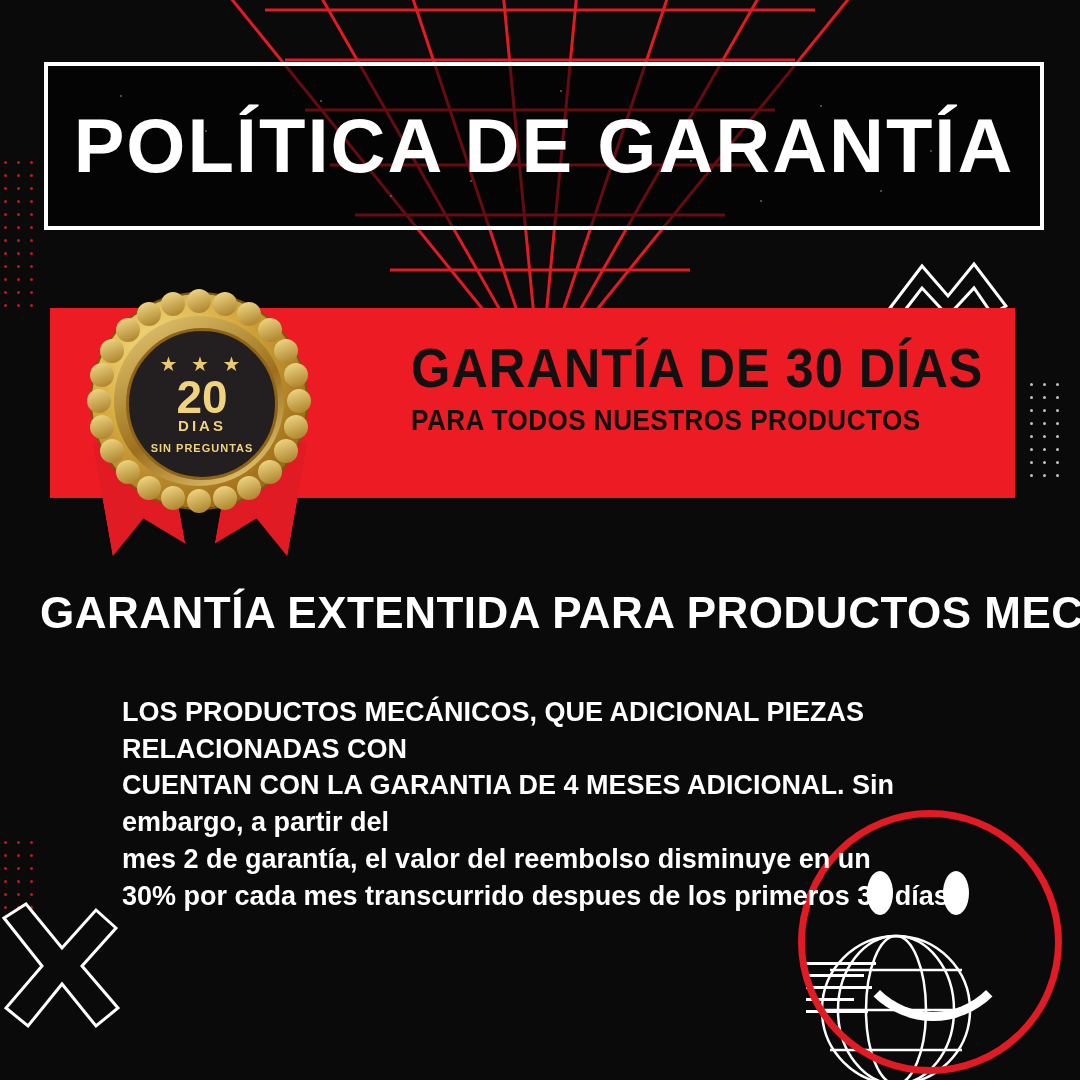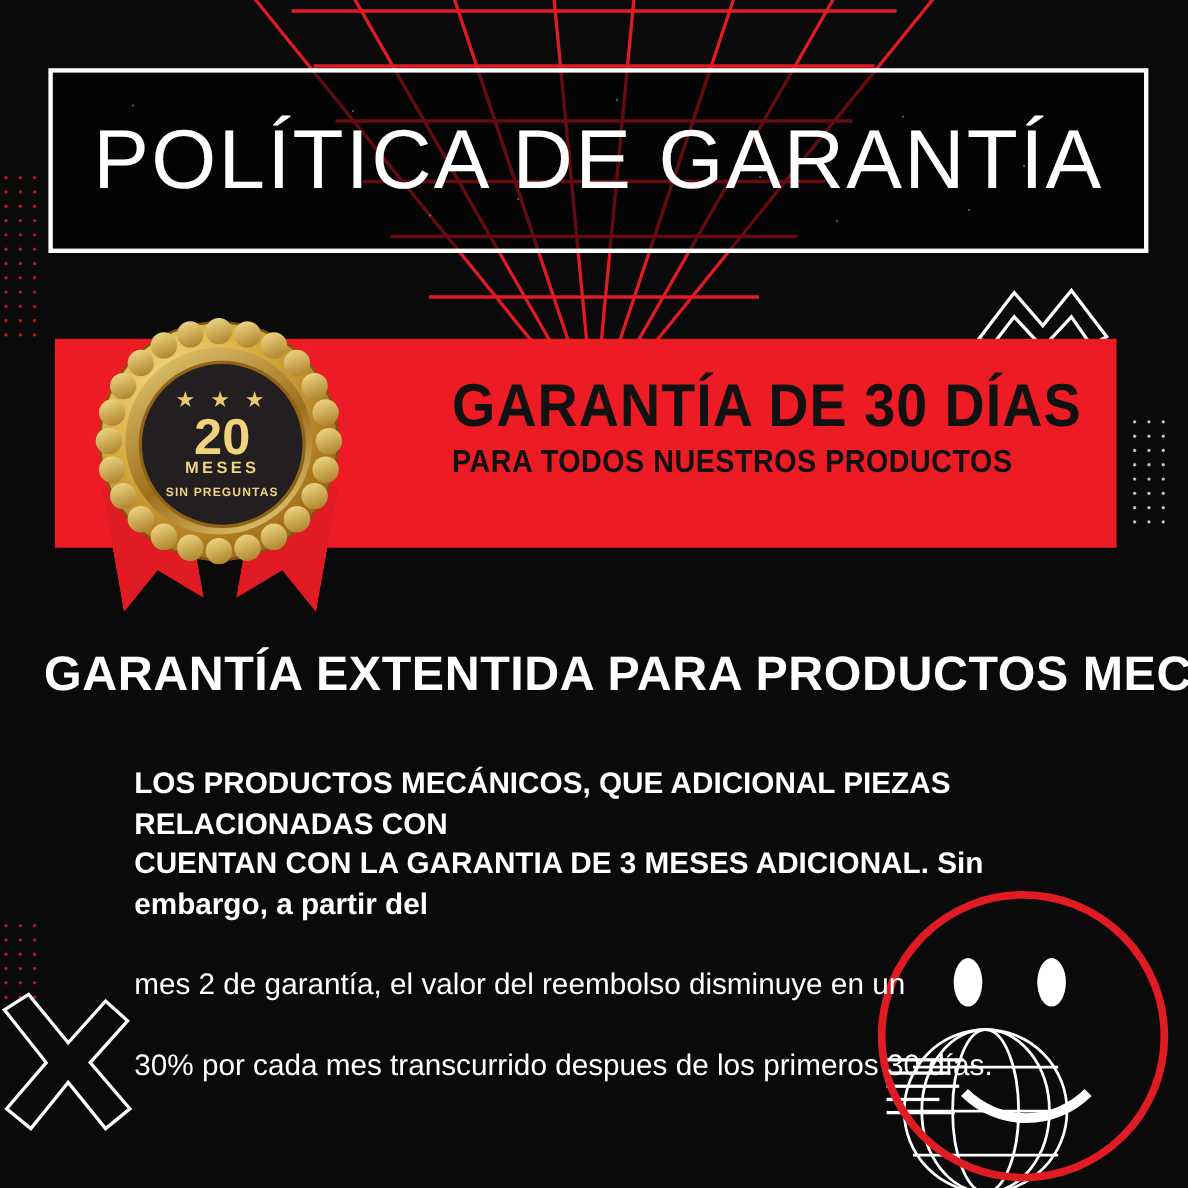--- a/index.html
+++ b/index.html
@@ -67,21 +67,21 @@
     height: 160px;
     border: 4px solid #ffffff;
     background: rgba(0,0,0,0.55);
     display: flex;
     align-items: center;
     justify-content: center;
   }
   .title-text {
     color: #ffffff;
     font-size: 76px;
-    font-weight: normal;
+    font-weight: bold;
     letter-spacing: 2px;
     text-align: right;
     line-height: 1;
     white-space: nowrap;
   }
 
   
   .red-banner {
     position: absolute;
     left: 50px;
@@ -238,21 +238,21 @@
     position: absolute;
     left: 122px;
     top: 694px;
     width: 880px;
     color: #ffffff;
     font-size: 27px;
     line-height: 1.36;
     font-weight: bold;
   }
   .body-text .line { display: block; }
-  .body-text .regular { font-weight: normal; margin-top: 36px; }
+  .body-text .regular { font-weight: bold; }
 
   
   .smiley {
     position: absolute;
     right: 18px;
     bottom: 6px;
     width: 250px;
     height: 250px;
     border-radius: 50%;
     border: 7px solid #e01b24;
@@ -460,28 +460,28 @@
           <span class="scallop-dot" style="left: 132.882px; top: 10.4074px;"></span>
           <span class="scallop-dot" style="left: 157px; top: 20.3975px;"></span>
           <span class="scallop-dot" style="left: 177.711px; top: 36.2893px;"></span>
           <span class="scallop-dot" style="left: 193.603px; top: 57px;"></span>
           <span class="scallop-dot" style="left: 203.593px; top: 81.1181px;"></span>
         </div>
       <div class="badge-ring"></div>
       <div class="badge-inner">
         <div class="badge-stars">★ ★ ★</div>
         <div class="badge-num">20</div>
-        <div class="badge-days">MESES</div>
+        <div class="badge-days">DIAS</div>
         <div class="badge-noq">SIN PREGUNTAS</div>
       </div>
     </div>
   </div>
 
   <div class="headline">GARANTÍA EXTENTIDA PARA PRODUCTOS MECÁNICOS</div>
 
   <div class="body-text">
     <span class="line">LOS PRODUCTOS MECÁNICOS, QUE ADICIONAL PIEZAS RELACIONADAS CON</span>
-    <span class="line">CUENTAN CON LA GARANTIA DE 3 MESES ADICIONAL. Sin embargo, a partir del</span>
+    <span class="line">CUENTAN CON LA GARANTIA DE 4 MESES ADICIONAL. Sin embargo, a partir del</span>
     <span class="line regular">mes 2 de garantía, el valor del reembolso disminuye en un</span>
     <span class="line regular">30% por cada mes transcurrido despues de los primeros 30 días.</span>
   </div>
 
 </div>
 
 </body></html>

